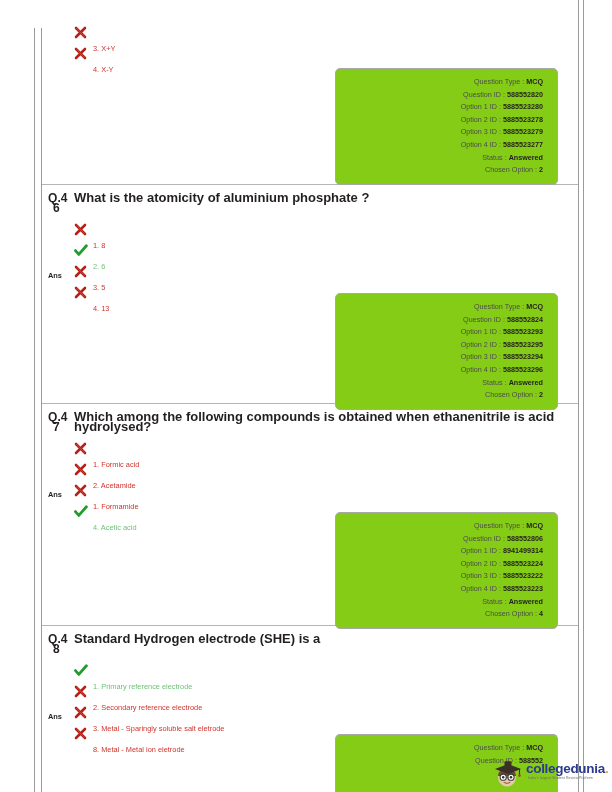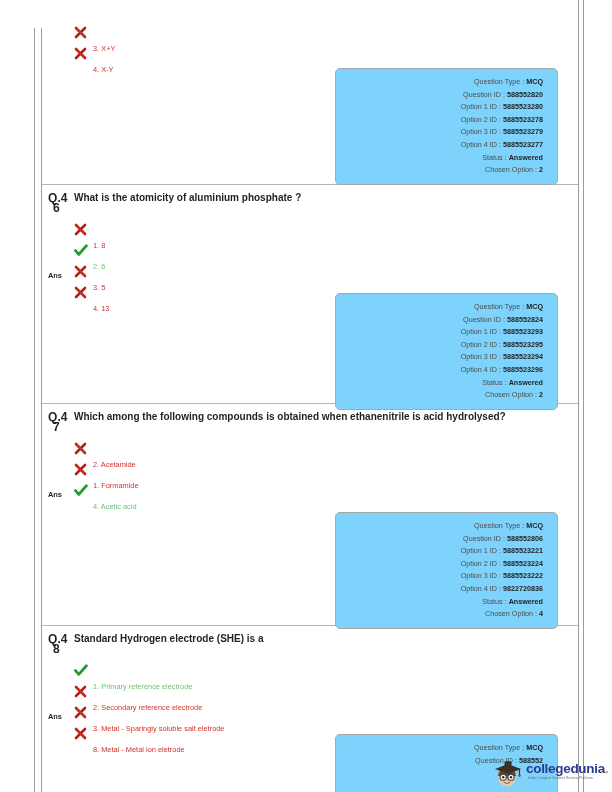--- a/index.html
+++ b/index.html
@@ -60,21 +60,21 @@
     width: 26px;
     flex: 0 0 26px;
     font-size: 12px;
     font-weight: bold;
     line-height: 10px;
     color: #231f20;
     letter-spacing: 0.1px;
   }
   .qnum .n2 { display: block; padding-left: 5px; }
   .qtext {
-    font-size: 10px;
+    font-size: 13px;
     font-weight: bold;
     line-height: 10px;
     color: #231f20;
     padding-top: 0px;
   }
 
   .ansrow {
     display: flex;
     align-items: flex-start;
     padding: 6px 6px 0 6px;
@@ -111,21 +111,21 @@
 
   .mark svg { display: block; }
 
   
   .detailbox {
     position: absolute;
     left: 293px;
     width: 223px;
     border: 1px solid #a8a8a8;
     border-radius: 5px;
-    background: #7dd3fc;
+    background: #84cc16;
     box-sizing: border-box;
     padding: 7px 14px 7px 8px;
   }
   .detailbox.clipped {
     border-bottom: none;
     border-bottom-left-radius: 0;
     border-bottom-right-radius: 0;
   }
   .drow {
     display: flex;
@@ -364,20 +364,30 @@
         <div class="anslabel">Ans</div>
         <div class="options">
           <div class="option wrong">
             <span class="mark">
               <svg width="13" height="13" viewBox="0 0 13 13">
                 <path d="M2 2 L11 11" stroke="#b32118" stroke-width="2.6" stroke-linecap="round"></path>
                 <path d="M11 2 L2 11" stroke="#b32118" stroke-width="2.6" stroke-linecap="round"></path>
                 <path d="M3 2.6 L10.2 10.4" stroke="#d84b3e" stroke-width="1" stroke-linecap="round" opacity="0.8"></path>
               </svg>
             </span>
+            <span class="otext">1. Formic acid</span>
+          </div>
+          <div class="option wrong">
+            <span class="mark">
+              <svg width="13" height="13" viewBox="0 0 13 13">
+                <path d="M2 2 L11 11" stroke="#b32118" stroke-width="2.6" stroke-linecap="round"></path>
+                <path d="M11 2 L2 11" stroke="#b32118" stroke-width="2.6" stroke-linecap="round"></path>
+                <path d="M3 2.6 L10.2 10.4" stroke="#d84b3e" stroke-width="1" stroke-linecap="round" opacity="0.8"></path>
+              </svg>
+            </span>
             <span class="otext">2. Acetamide</span>
           </div>
           <div class="option wrong">
             <span class="mark">
               <svg width="13" height="13" viewBox="0 0 13 13">
                 <path d="M2 2 L11 11" stroke="#b32118" stroke-width="2.6" stroke-linecap="round"></path>
                 <path d="M11 2 L2 11" stroke="#b32118" stroke-width="2.6" stroke-linecap="round"></path>
                 <path d="M3 2.6 L10.2 10.4" stroke="#d84b3e" stroke-width="1" stroke-linecap="round" opacity="0.8"></path>
               </svg>
             </span>
@@ -401,36 +411,36 @@
           <span class="dval">MCQ</span>
         </div>
         <div class="drow">
           <span class="dlabel">Question ID</span>
           <span class="dsep">:</span>
           <span class="dval">588552806</span>
         </div>
         <div class="drow">
           <span class="dlabel">Option 1 ID</span>
           <span class="dsep">:</span>
-          <span class="dval">5885523221</span>
+          <span class="dval">8941499314</span>
         </div>
         <div class="drow">
           <span class="dlabel">Option 2 ID</span>
           <span class="dsep">:</span>
           <span class="dval">5885523224</span>
         </div>
         <div class="drow">
           <span class="dlabel">Option 3 ID</span>
           <span class="dsep">:</span>
           <span class="dval">5885523222</span>
         </div>
         <div class="drow">
           <span class="dlabel">Option 4 ID</span>
           <span class="dsep">:</span>
-          <span class="dval">9822720836</span>
+          <span class="dval">5885523223</span>
         </div>
         <div class="drow">
           <span class="dlabel">Status</span>
           <span class="dsep">:</span>
           <span class="dval">Answered</span>
         </div>
         <div class="drow">
           <span class="dlabel">Chosen Option</span>
           <span class="dsep">:</span>
           <span class="dval">4</span>

